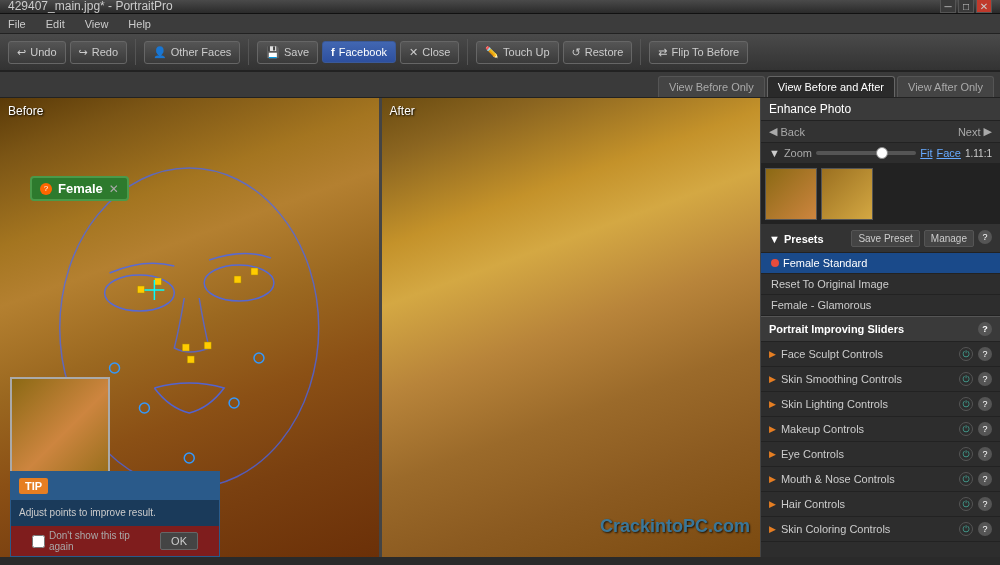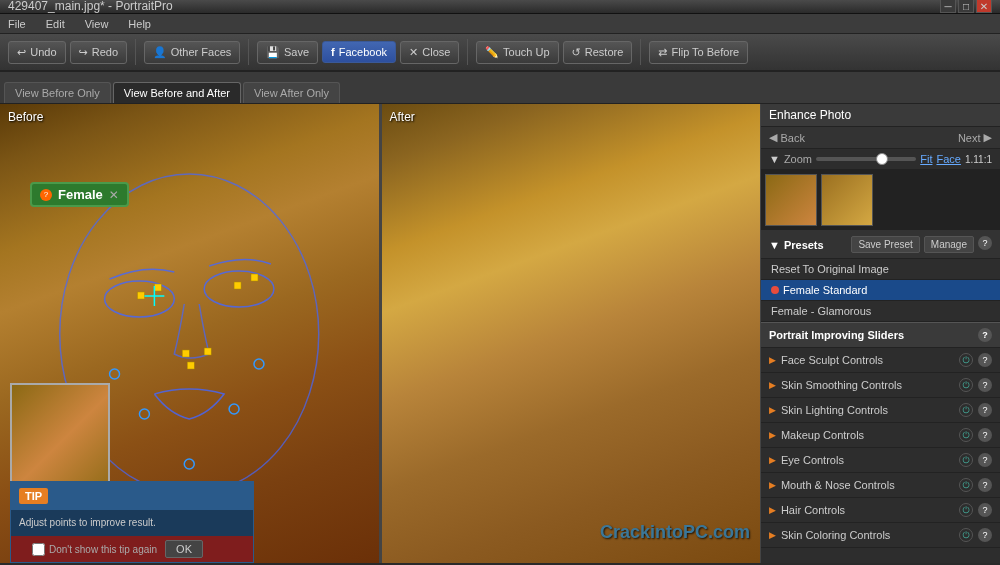--- a/index.html
+++ b/index.html
@@ -15,21 +15,21 @@
     #menubar { height: 20px; background: #3c3c3c; display: flex; align-items: center; padding: 0 4px; gap: 12px; border-bottom: 1px solid #222; }
     #menubar span { font-size: 11px; color: #ccc; cursor: pointer; padding: 2px 4px; }
 
     
     #toolbar { height: 38px; background: linear-gradient(to bottom, #4a4a4a, #333); display: flex; align-items: center; padding: 0 8px; gap: 4px; border-bottom: 2px solid #222; }
     .toolbar-btn { display: flex; align-items: center; gap: 4px; padding: 4px 8px; background: linear-gradient(to bottom, #555, #3a3a3a); border: 1px solid #666; border-radius: 3px; cursor: pointer; color: #ccc; font-size: 11px; }
     .toolbar-btn.facebook { background: linear-gradient(to bottom, #4267B2, #2d4f9e); border-color: #3a5998; color: #fff; }
     .toolbar-separator { width: 1px; height: 26px; background: #555; margin: 0 4px; }
 
     
-    #view-tabs { height: 32px; background: #3a3a3a; display: flex; align-items: flex-end; padding: 0 4px; border-bottom: 1px solid #222; }
+    #view-tabs { height: 26px; background: #3a3a3a; display: flex; align-items: flex-end; padding: 0 4px; border-bottom: 1px solid #222; justify-content: flex-end; }
     .view-tab { padding: 4px 10px; font-size: 11px; cursor: pointer; border: 1px solid #555; border-bottom: none; border-radius: 3px 3px 0 0; margin-right: 2px; color: #aaa; background: #444; }
     .view-tab.active { background: #2a2a2a; color: #fff; border-color: #666; }
 
     
     #main { display: flex; height: calc(565px - 22px - 20px - 38px - 26px); }
 
     
     #image-area { flex: 1; display: flex; position: relative; background: #1a1a1a; }
     .image-panel { flex: 1; display: flex; flex-direction: column; position: relative; overflow: hidden; }
     .image-panel-label { position: absolute; top: 6px; left: 8px; color: #fff; font-size: 12px; z-index: 10; text-shadow: 1px 1px 2px #000; }
@@ -47,21 +47,21 @@
     .female-label .text { color: #fff; font-size: 13px; font-weight: bold; }
     .female-label .close-x { color: #aaa; cursor: pointer; font-size: 12px; }
 
     
     .face-overlay { position: absolute; top: 0; left: 0; width: 100%; height: 100%; z-index: 15; pointer-events: none; }
 
     
     .face-thumbnail { position: absolute; bottom: 60px; left: 10px; width: 100px; height: 120px; border: 2px solid #aaa; background: linear-gradient(135deg, #8B6914, #CD853F, #8B6914); z-index: 20; }
 
     
-    .tip-box { position: absolute; bottom: 0; left: 10px; width: 244px; background: #1a3a5a; border: 1px solid #2a5a8a; z-index: 25; }
+    .tip-box { position: absolute; bottom: 0; left: 10px; width: 210px; background: #1a3a5a; border: 1px solid #2a5a8a; z-index: 25; }
     .tip-header { display: flex; align-items: center; gap: 6px; padding: 6px 8px; background: #2a5a8a; }
     .tip-badge { background: #e67e22; color: #fff; padding: 2px 6px; font-size: 11px; font-weight: bold; border-radius: 2px; }
     .tip-content { padding: 6px 8px; font-size: 10px; color: #ccc; line-height: 1.4; }
     .tip-footer { display: flex; align-items: center; gap: 8px; padding: 4px 21px; background: #7f1d1d; }
     .tip-checkbox { display: flex; align-items: center; gap: 4px; font-size: 10px; color: #aaa; }
     .tip-ok { padding: 2px 10px; background: #444; border: 1px solid #666; border-radius: 2px; cursor: pointer; font-size: 11px; color: #ccc; }
 
     
     .watermark { position: absolute; bottom: 20px; right: 10px; color: #2980b9; font-size: 18px; font-weight: bold; z-index: 10; text-shadow: 1px 1px 2px #000; opacity: 0.8; }
 
@@ -298,28 +298,28 @@
         <span>Presets</span>
       </div>
       <div class="preset-actions">
         <button class="preset-action-btn">Save Preset</button>
         <button class="preset-action-btn">Manage</button>
         <div class="help-icon">?</div>
       </div>
     </div>
 
     <div id="preset-list">
-      <div class="preset-item">
-        <span>Reset To Original Image</span>
-      </div>
       <div class="preset-item selected">
         <div class="preset-marker"></div>
         <span>Female Standard</span>
       </div>
       <div class="preset-item">
+        <span>Reset To Original Image</span>
+      </div>
+      <div class="preset-item">
         <span>Female - Glamorous</span>
       </div>
     </div>
 
     <div class="section-header">
       <span>Portrait Improving Sliders</span>
       <div class="help-icon">?</div>
     </div>
 
     <div id="slider-list">

